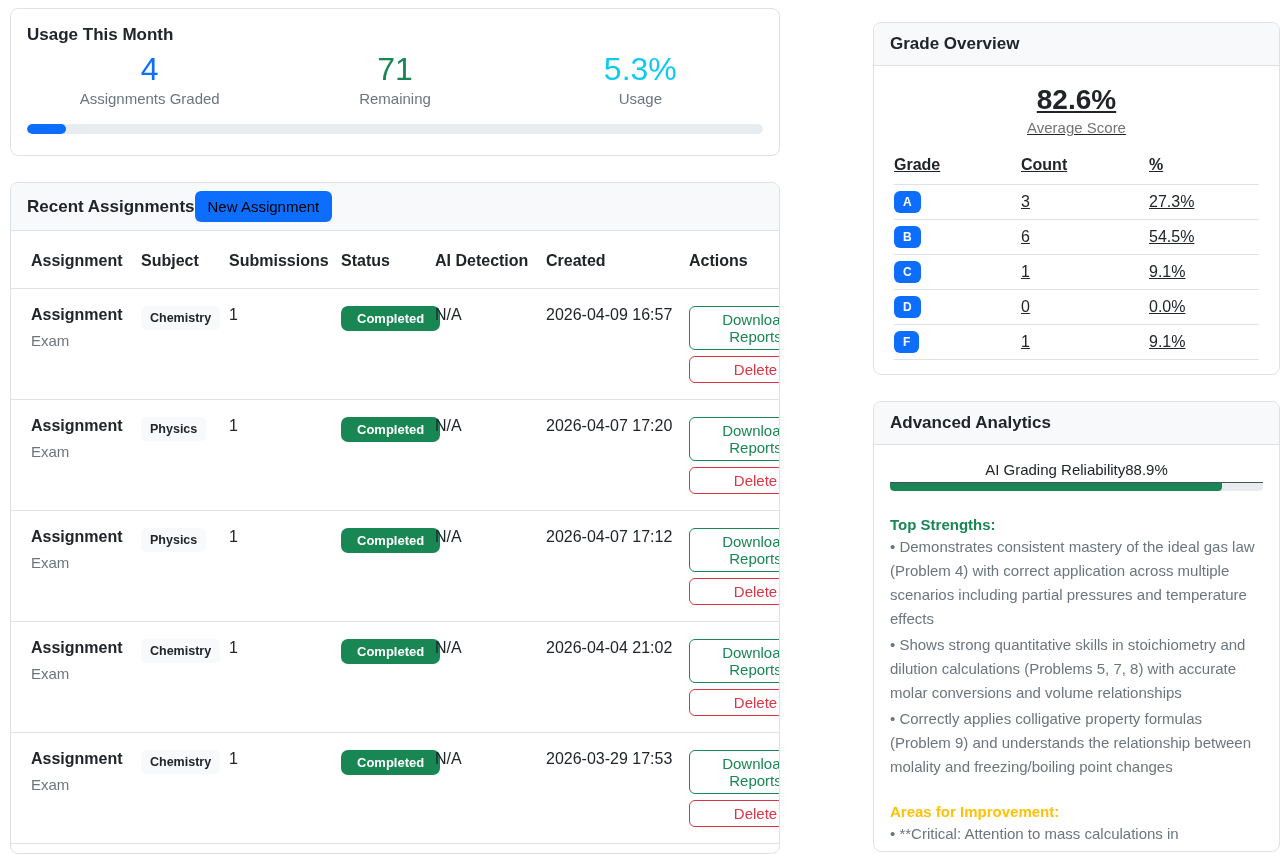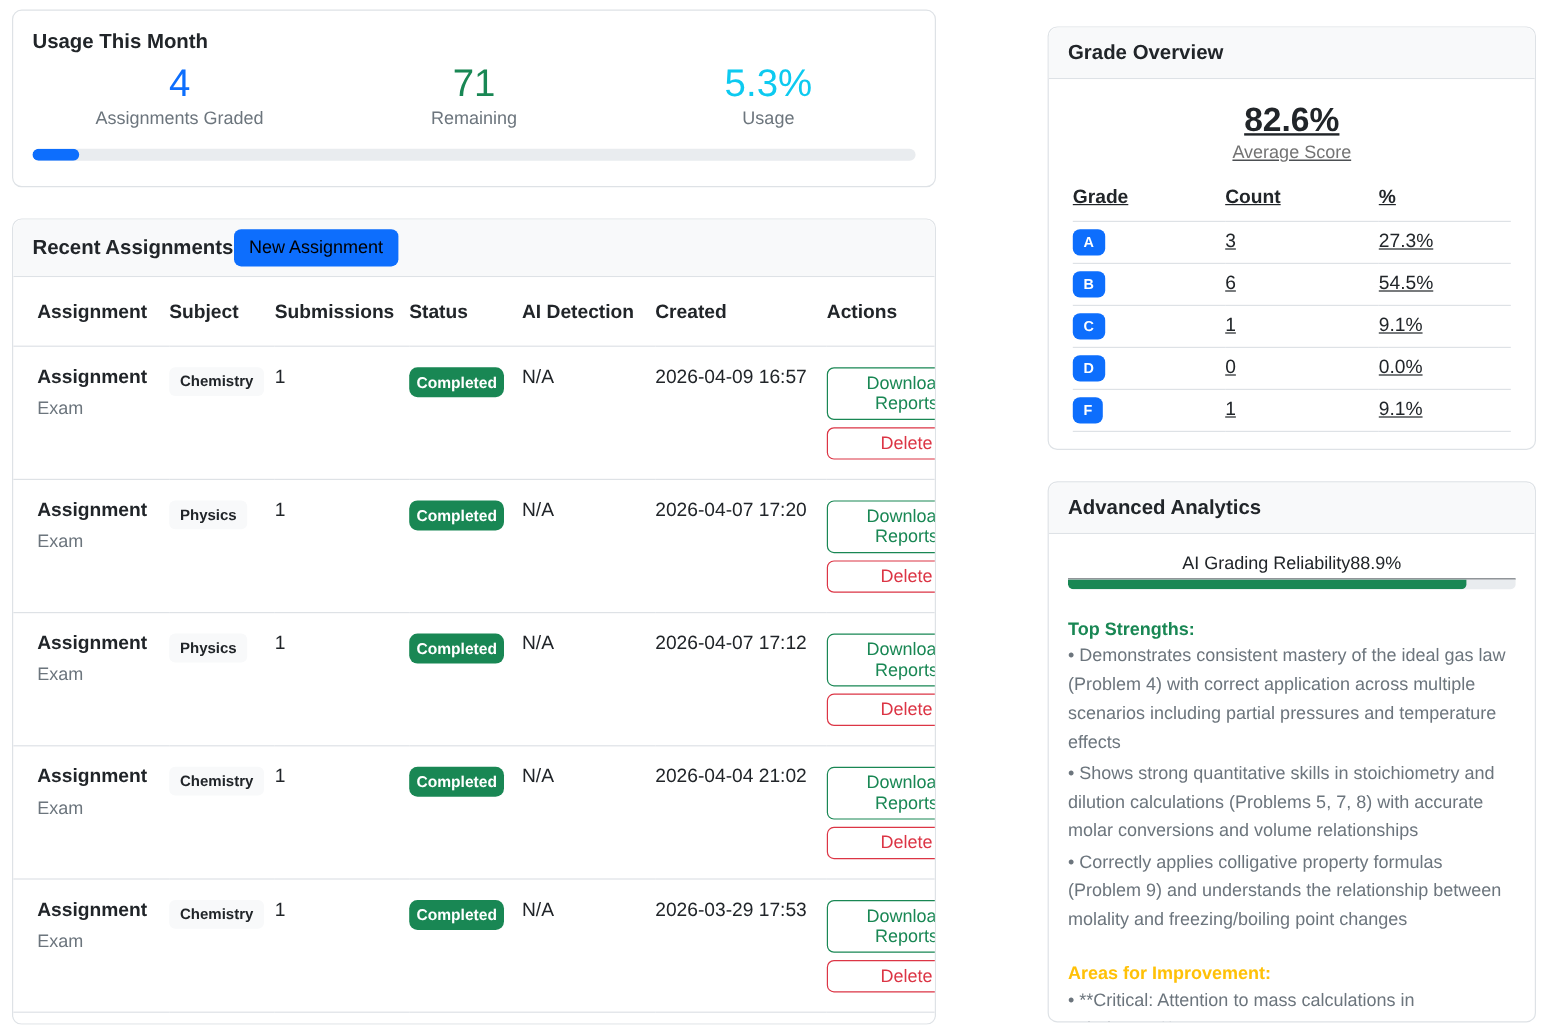--- a/index.html
+++ b/index.html
@@ -57,21 +57,21 @@
   td.cell-badge { padding-top: 11px; }
   td.cell-actions { padding-top: 8px; padding-bottom: 10px; }
   .a-name { font-weight: 700; font-size: 16px; }
   .a-type { color: #6c757d; font-size: 15px; margin-top: 8px; }
   .badge-subject {
     display: inline-block; background: #f8f9fa; color: #212529;
     font-size: 12.5px; font-weight: 700; padding: 5px 9px; border-radius: 5px;
   }
   .badge-status {
     display: inline-block; background: #198754; color: #fff;
-    font-size: 13px; font-weight: 700; padding: 5px 6px; border-radius: 7px;
+    font-size: 13px; font-weight: 700; padding: 5px 16px; border-radius: 7px;
   }
   .na-text { color: #6c757d; }
   .actions-stack { display: flex; flex-direction: column; gap: 6px; width: 133px; }
   .btn-outline-success, .btn-outline-danger {
     background: #fff; border-radius: 6px; font-size: 15px; padding: 4px 6px;
     cursor: pointer; text-align: center; font-family: "Liberation Sans", sans-serif;
   }
   .btn-outline-success { border: 1px solid #198754; color: #198754; }
   .btn-outline-danger  { border: 1px solid #dc3545; color: #dc3545; }
 

